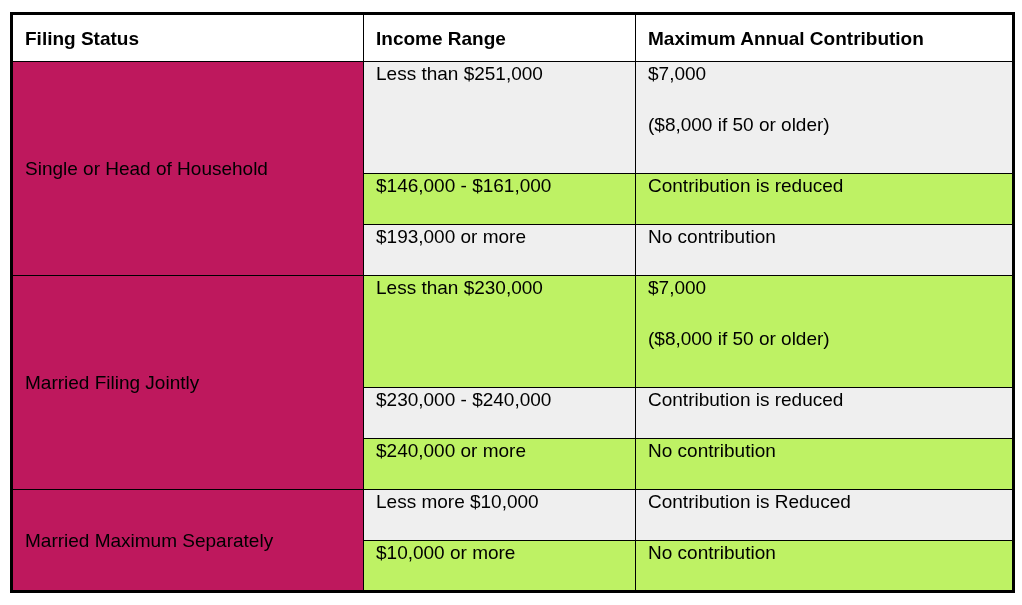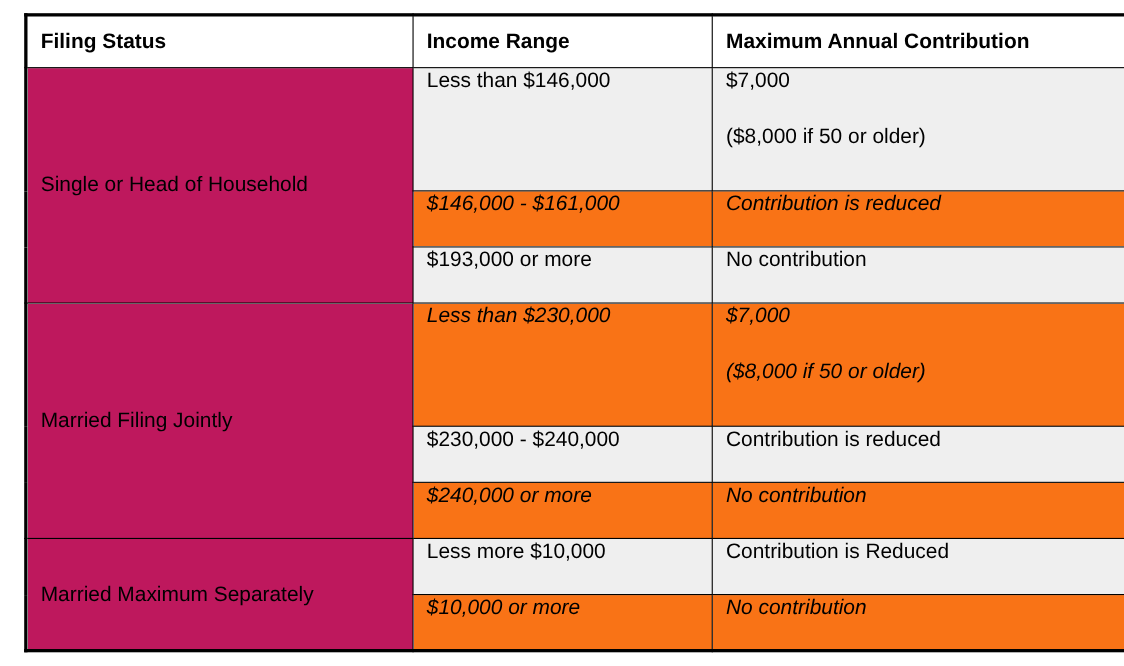--- a/index.html
+++ b/index.html
@@ -8,21 +8,21 @@
     padding: 0;
     background: #ffffff;
     width: 1022px;
     height: 605px;
     font-family: "Liberation Sans", sans-serif;
     color: #000000;
   }
   .page {
     width: 946px;
     height: 605px;
-    padding: 12px 22px;
+    padding: 12px 10px;
   }
   table.limits {
     border-collapse: collapse;
     width: 1002px;
     table-layout: fixed;
     background: #ffffff;
     border: 3px solid #000000;
   }
   table.limits th,
   table.limits td {
@@ -51,21 +51,21 @@
   td.status {
     vertical-align: middle;
     background: #be185d;
   }
   
   td.data {
     vertical-align: top;
     padding-top: 13px;
   }
   td.shaded { background: #efefef; }
-  td.plain  { background: #f97316; font-style: italic; }
+  td.plain  { background: #bef264; }
   .note { margin-top: 28px; }
 </style>
 </head>
 <body>
 
 <div class="page">
   <table class="limits">
     <colgroup>
       <col class="c-status">
       <col class="c-income">
@@ -75,21 +75,21 @@
       <tr class="rh-header">
         <th class="hdr">Filing Status</th>
         <th class="hdr">Income Range</th>
         <th class="hdr">Maximum Annual Contribution</th>
       </tr>
     </thead>
     <tbody>
 
       <tr class="rh-tall">
         <td class="status" rowspan="3">Single or Head of Household</td>
-        <td class="data shaded">Less than $146,000</td>
+        <td class="data shaded">Less than $251,000</td>
         <td class="data shaded">
           <div>$7,000</div>
           <div class="note">($8,000 if 50 or older)</div>
         </td>
       </tr>
       <tr class="rh-normal">
         <td class="data plain">$146,000 - $161,000</td>
         <td class="data plain">Contribution is reduced</td>
       </tr>
       <tr class="rh-normal">

